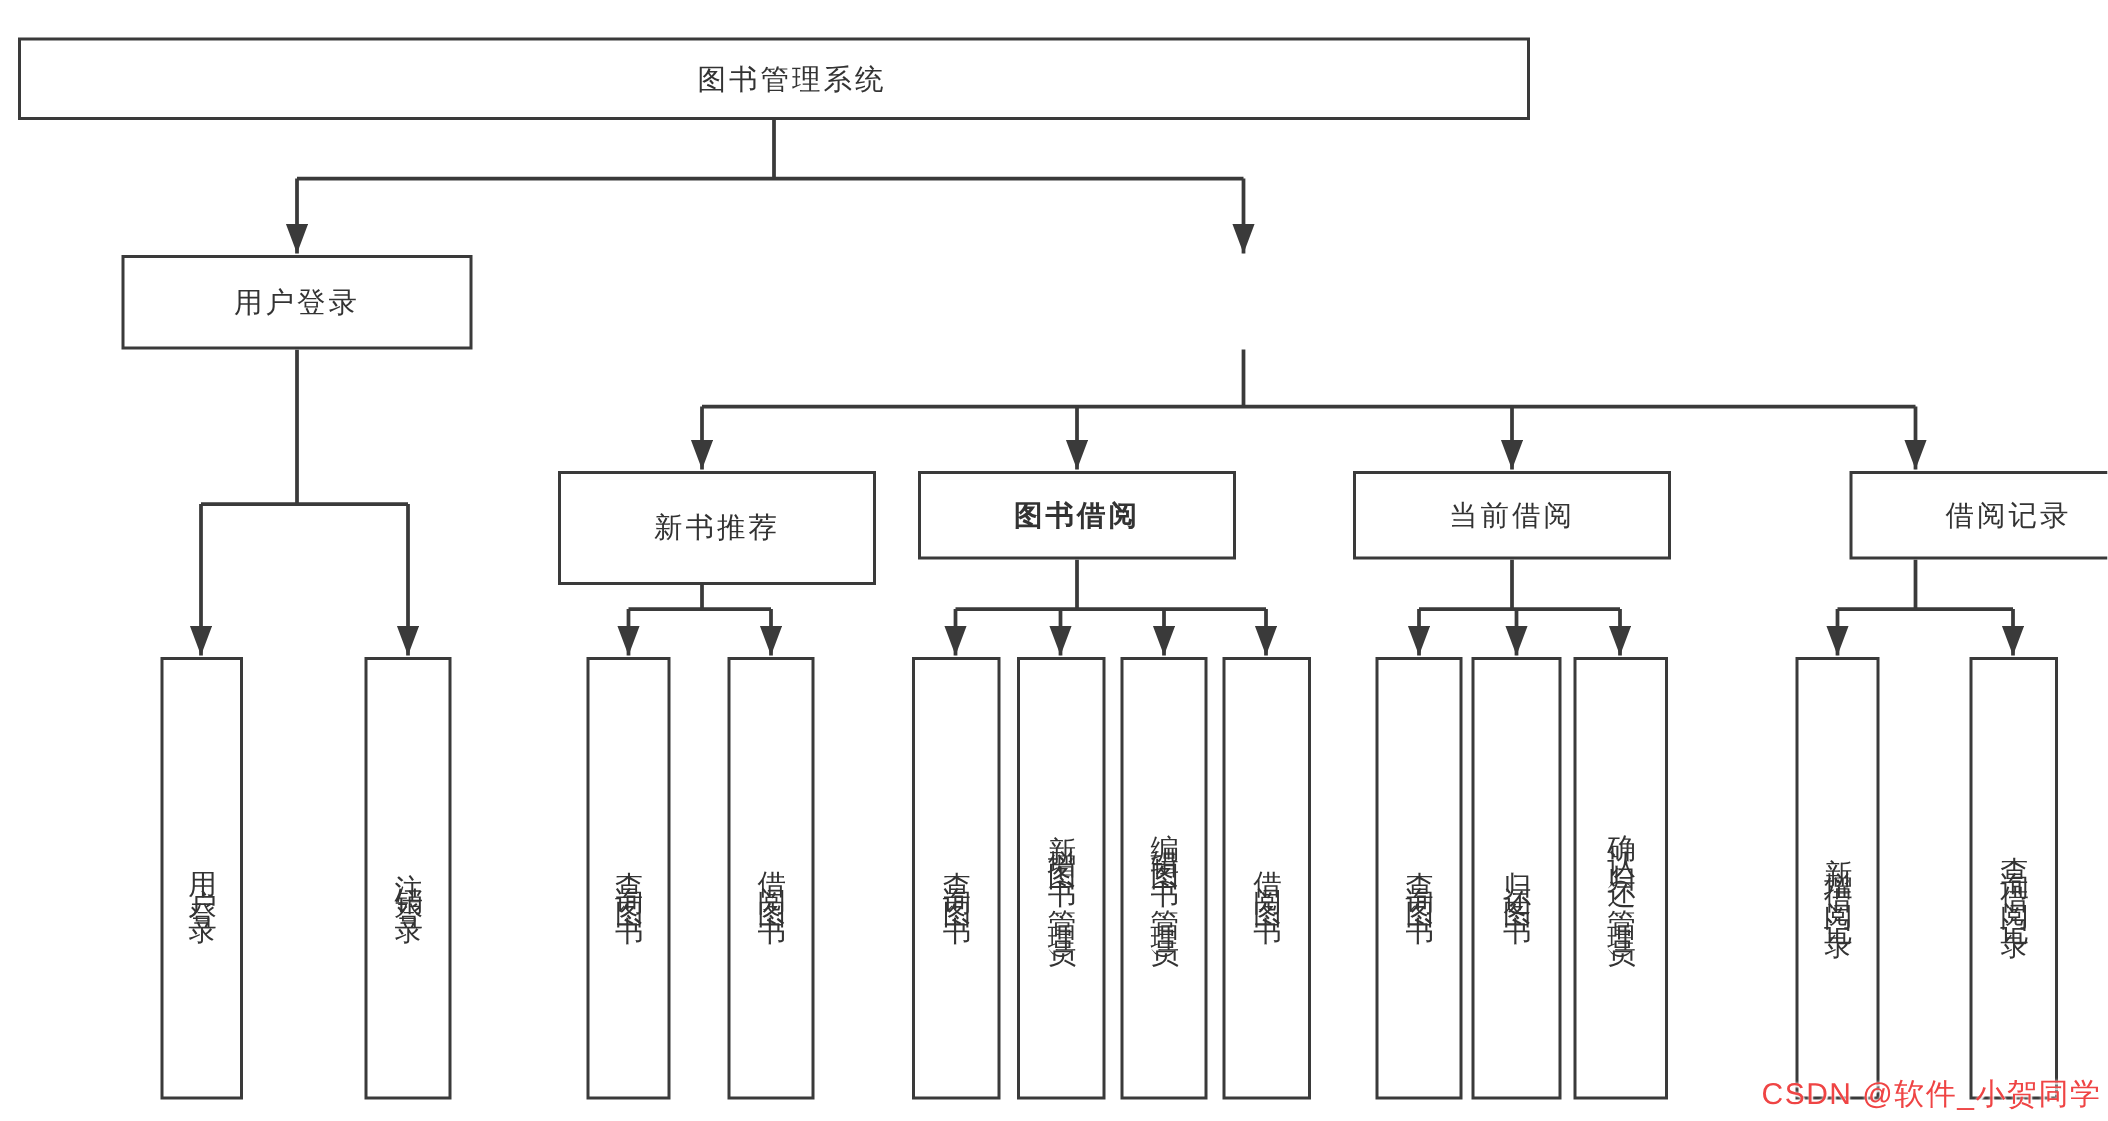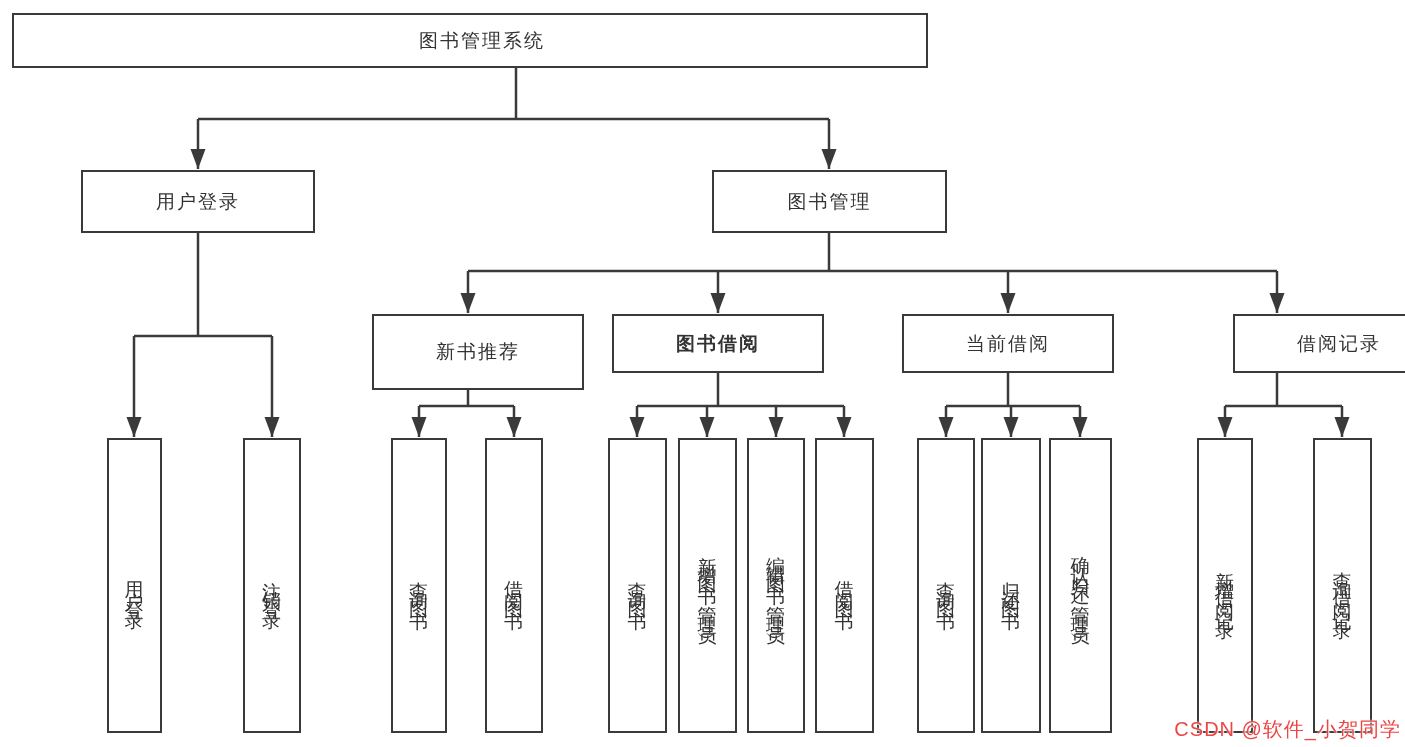--- a/index.html
+++ b/index.html
@@ -115,24 +115,23 @@
 
       <g>
         <path d="M1277,373 V406"></path>
         <path d="M1225,406 H1342"></path>
         <path d="M1225,406 V437" marker-end="url(#arrow)"></path>
         <path d="M1342,406 V437" marker-end="url(#arrow)"></path>
       </g>
     </g>
   </svg>
 
-  <div class="node" style="left:12px; top:13px; width:916px; height:55px;padding-left:24px;">图书管理系统</div>
+  <div class="node" style="left:12px; top:25px; width:1008px; height:55px;padding-left:24px;">图书管理系统</div>
 
   <div class="node" style="left:81px; top:170px; width:234px; height:63px;">用户登录</div>
-  <div class="node" style="left:712px; top:170px; width:235px; height:63px;">图书管理</div>
 
   <div class="node" style="left:372px; top:314px; width:212px; height:76px;">新书推荐</div>
   <div class="node" style="left:612px; top:314px; width:212px; height:59px;font-weight:bold;">图书借阅</div>
   <div class="node" style="left:902px; top:314px; width:212px; height:59px;">当前借阅</div>
   <div class="node" style="left:1233px; top:314px; width:212px; height:59px;">借阅记录</div>
 
   <div class="node leaf" style="left:107px; top:438px; width:55px; height:295px;">
     <span class="vtext">用户登录</span>
   </div>
   <div class="node leaf" style="left:243px; top:438px; width:58px; height:295px;">

